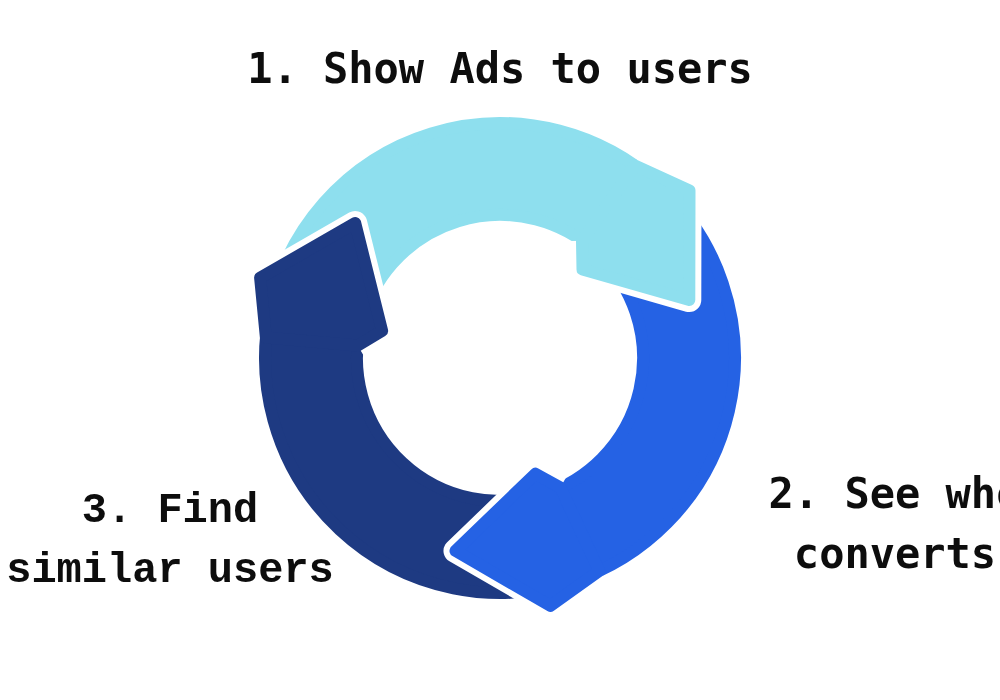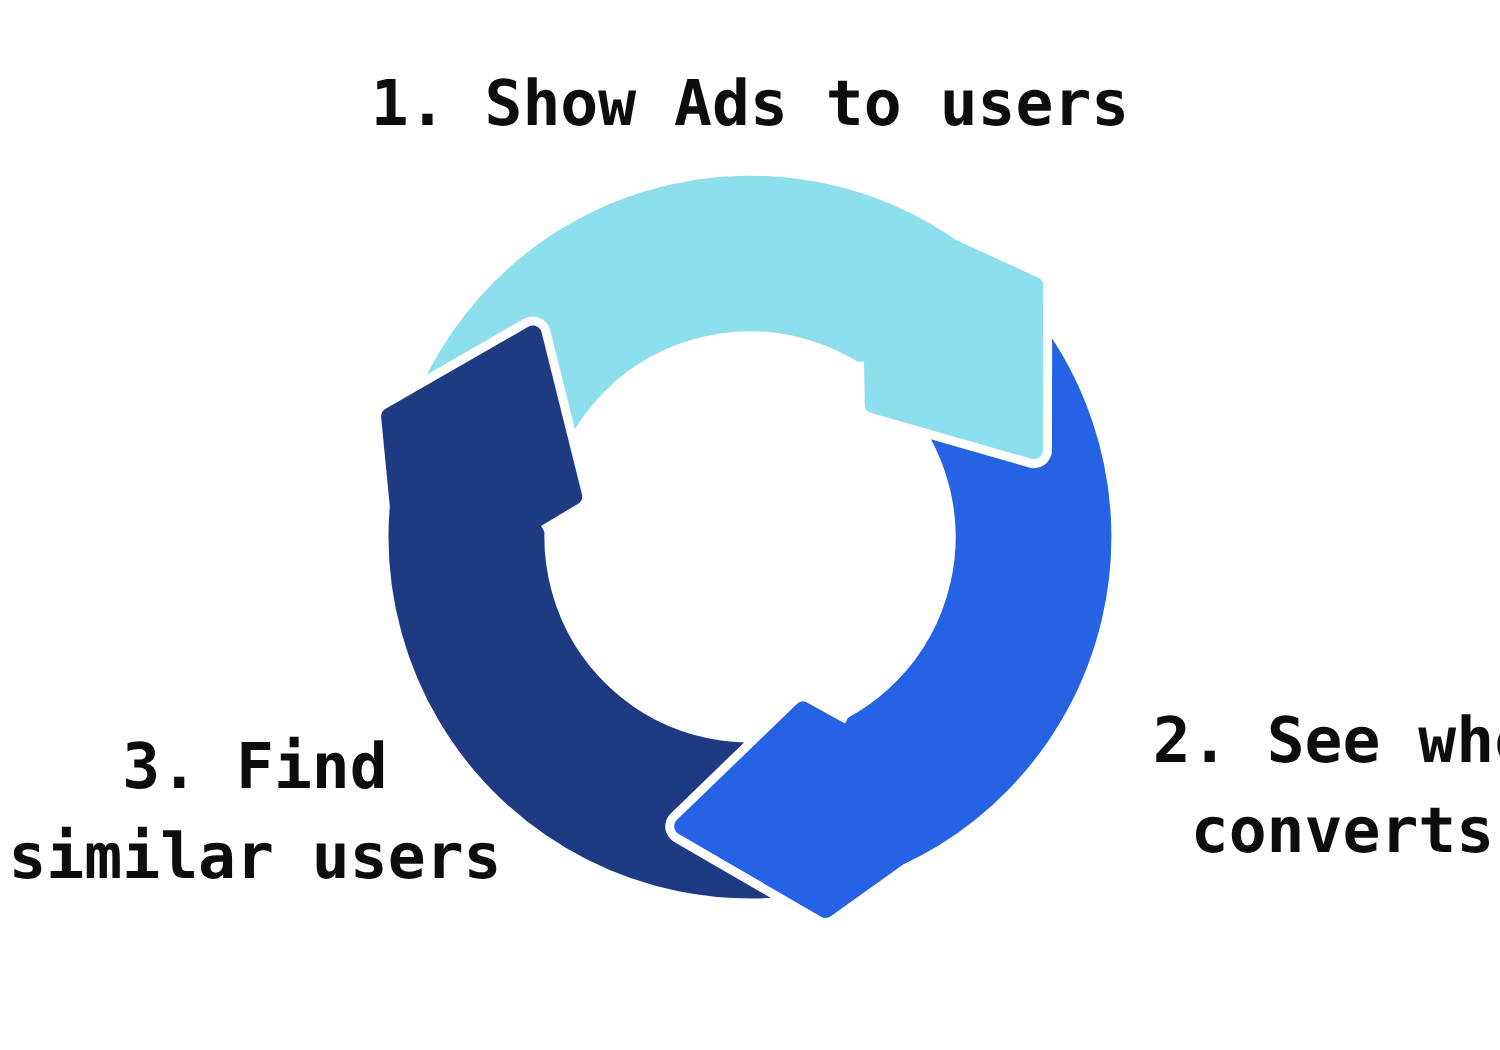--- a/index.html
+++ b/index.html
@@ -20,21 +20,21 @@
     position: absolute;
     font-weight: 700;
     font-size: 42px;
     line-height: 60px;
     color: var(--text, #0d0d0d);
     white-space: pre-line;
     text-align: center;
   }
   .label-top   { top: 39px;  left: 0;     width: 1000px; }
   .label-right { top: 464px; left: 760px; width: 270px; }
-  .label-left  { top: 481px; left: 5px;   width: 330px; }
+  .label-left  { top: 481px; left: 5px;   width: 330px; font-family: Liberation Mono, monospace; }
 
   .diagram { position: absolute; top: 0; left: 0; }
 
   .shape { stroke-width: 12; stroke-linejoin: round; }
   .c1 { fill: var(--arrow1, #8edfee); stroke: var(--arrow1, #8edfee); }
   .c2 { fill: var(--arrow2, #2562e4); stroke: var(--arrow2, #2562e4); }
   .c3 { fill: var(--arrow3, #1e3a82); stroke: var(--arrow3, #1e3a82); }
   .underlay {
     fill: none;
     stroke: var(--outline, #ffffff);

